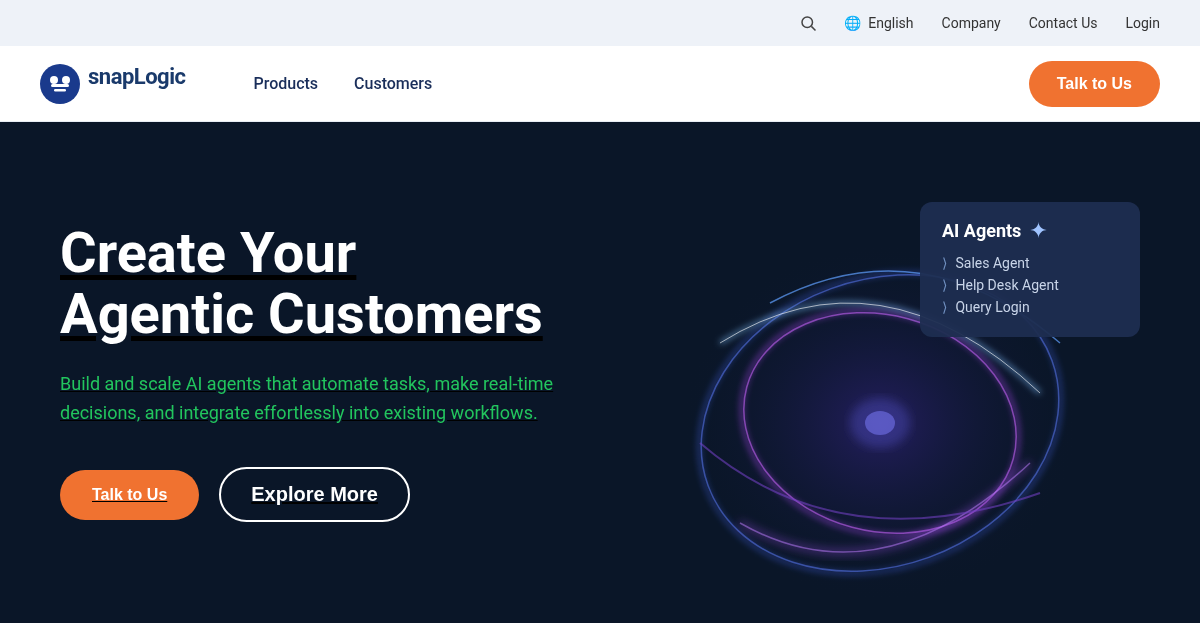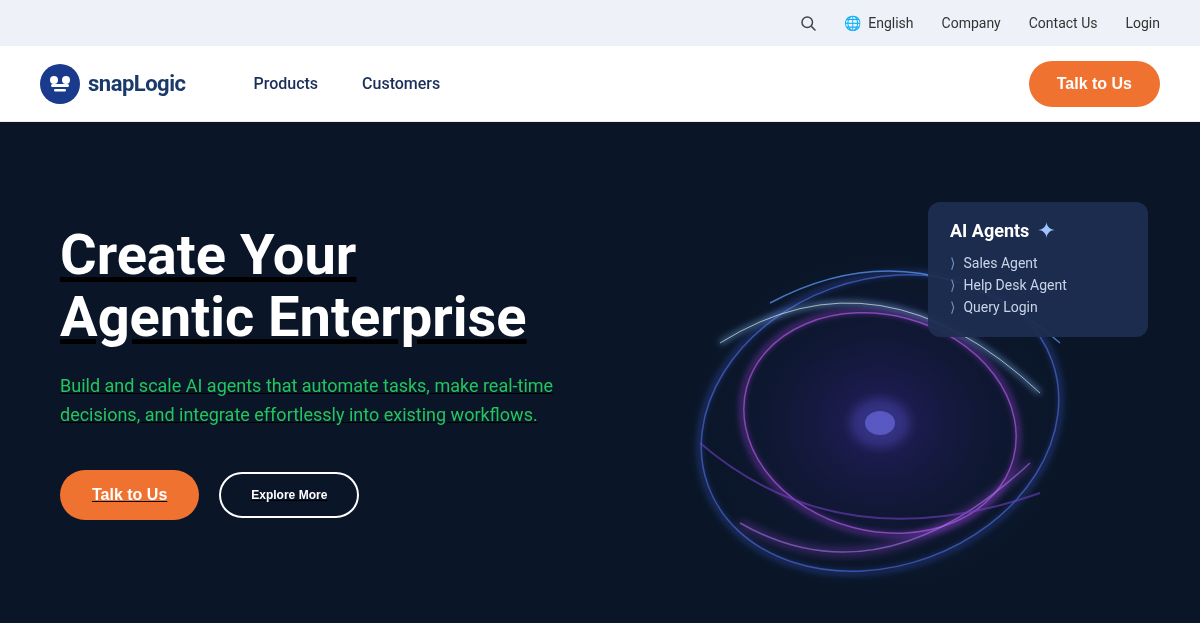--- a/index.html
+++ b/index.html
@@ -37,37 +37,35 @@
       z-index: 10;
     }
     .logo-area {
       display: flex;
       align-items: center;
       margin-right: 50px;
       cursor: pointer;
     }
     .logo-svg-wrap {
       display: flex;
-      align-items: center;
       gap: 8px;
     }
     .logo-icon {
       width: 40px;
       height: 40px;
     }
     .logo-text {
       font-size: 22px;
       font-weight: 700;
       color: #1a3a6b;
       letter-spacing: -0.5px;
     }
     .nav-links {
       display: flex;
       align-items: center;
-      gap: 8px;
       flex: 1;
     }
     .nav-link {
       font-size: 16px;
       color: #1a2e5a;
       padding: 8px 18px;
       cursor: pointer;
       font-weight: 500;
       border-radius: 4px;
     }
@@ -128,30 +126,30 @@
       font-size: 16px;
       font-weight: 600;
       cursor: pointer;
     }
     .hero-btn-secondary {
       background: transparent;
       color: white;
       border: 2px solid white;
       padding: 14px 30px;
       border-radius: 30px;
-      font-size: 12px;
+      font-size: 20px;
       font-weight: 600;
       cursor: pointer;
     }
 
     
     .ai-agents-card {
       position: absolute;
       top: 80px;
-      right: 52px;
+      right: 60px;
       background: rgba(30, 45, 80, 0.95);
       border-radius: 12px;
       padding: 16px 22px;
       z-index: 5;
       min-width: 220px;
     }
     .ai-agents-header {
       display: flex;
       align-items: center;
       gap: 8px;
@@ -266,21 +264,21 @@
     <ellipse cx="240" cy="280" rx="30" ry="25" fill="#5050c0" fill-opacity="0.4" filter="url(#blur2)"></ellipse>
     <ellipse cx="240" cy="280" rx="15" ry="12" fill="#8080ff" fill-opacity="0.5"></ellipse>
 
     <path d="M 130 160 Q 280 80 420 200" fill="none" stroke="#60a0ff" stroke-width="1.5" stroke-opacity="0.7"></path>
     <path d="M 60 300 Q 200 420 400 350" fill="none" stroke="#7040c0" stroke-width="2" stroke-opacity="0.6"></path>
   </svg>
 
   <div class="hero-content">
     <h1 class="hero-title">
       <span>Create Your</span><br>
-      <span>Agentic Enterprise</span>
+      <span>Agentic Customers</span>
     </h1>
     <p class="hero-description">Build and scale AI agents that automate tasks, make real-time decisions, and integrate effortlessly into existing workflows.</p>
     <div class="hero-buttons">
       <button class="hero-btn-primary">Talk to Us</button>
       <button class="hero-btn-secondary">Explore More</button>
     </div>
   </div>
 
   <div class="ai-agents-card">
     <div class="ai-agents-header">

